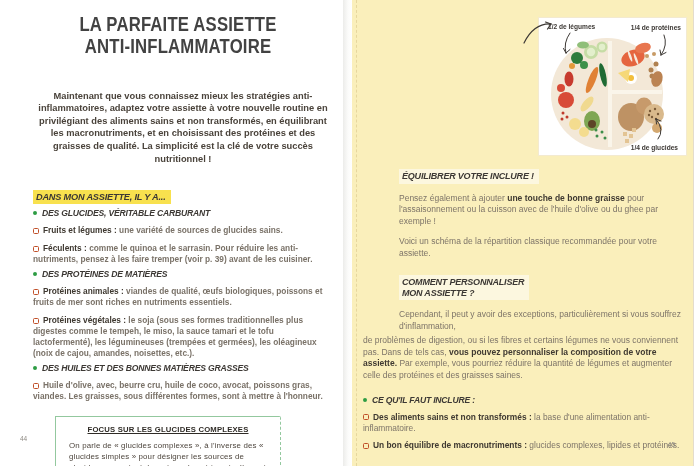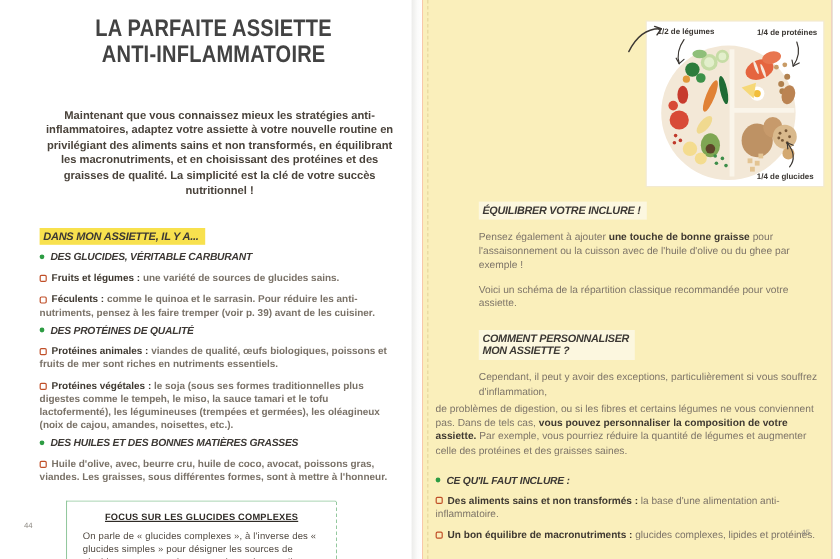--- a/index.html
+++ b/index.html
@@ -1,17 +1,17 @@
 <!DOCTYPE html>
 <html><head>
 <meta charset="utf-8">
 <style>
   * { margin:0; padding:0; box-sizing:border-box; }
   body { background:#ffffff; font-family:"Liberation Sans", sans-serif; }
-  .spread { position:relative; width:700px; height:466px; background:#ef4444; overflow:hidden; }
+  .spread { position:relative; width:700px; height:466px; background:#f9a8d4; overflow:hidden; }
 
   
   .page-left {
     position:absolute; left:0; top:0; width:345px; height:466px;
     background:#ffffff; padding:0 22px 0 33px;
   }
   .spine {
     position:absolute; left:343px; top:0; width:9px; height:466px;
     background:linear-gradient(to right, #ececea 0%, #fbfbfa 55%, #ffffff 100%);
   }
@@ -121,21 +121,21 @@
         <span class="bullet"></span>
         <span>DES GLUCIDES, VÉRITABLE CARBURANT</span>
       </div>
       <p class="item"><span class="checkbox"></span><b>Fruits et légumes :</b> <span>une variété de sources de glucides sains.</span></p>
       <p class="item"><span class="checkbox"></span><b>Féculents :</b> <span>comme le quinoa et le sarrasin. Pour réduire les anti-nutriments, pensez à les faire tremper (voir p. 39) avant de les cuisiner.</span></p>
     </div>
 
     <div class="group">
       <div class="group-h cond">
         <span class="bullet"></span>
-        <span>DES PROTÉINES DE QUALITÉ</span>
+        <span>DES PROTÉINES DE MATIÈRES</span>
       </div>
       <p class="item"><span class="checkbox"></span><b>Protéines animales :</b> <span>viandes de qualité, œufs biologiques, poissons et fruits de mer sont riches en nutriments essentiels.</span></p>
       <p class="item"><span class="checkbox"></span><b>Protéines végétales :</b> <span>le soja (sous ses formes traditionnelles plus digestes comme le tempeh, le miso, la sauce tamari et le tofu lactofermenté), les légumineuses (trempées et germées), les oléagineux (noix de cajou, amandes, noisettes, etc.).</span></p>
     </div>
 
     <div class="group">
       <div class="group-h cond">
         <span class="bullet"></span>
         <span>DES HUILES ET DES BONNES MATIÈRES GRASSES</span>
       </div>

